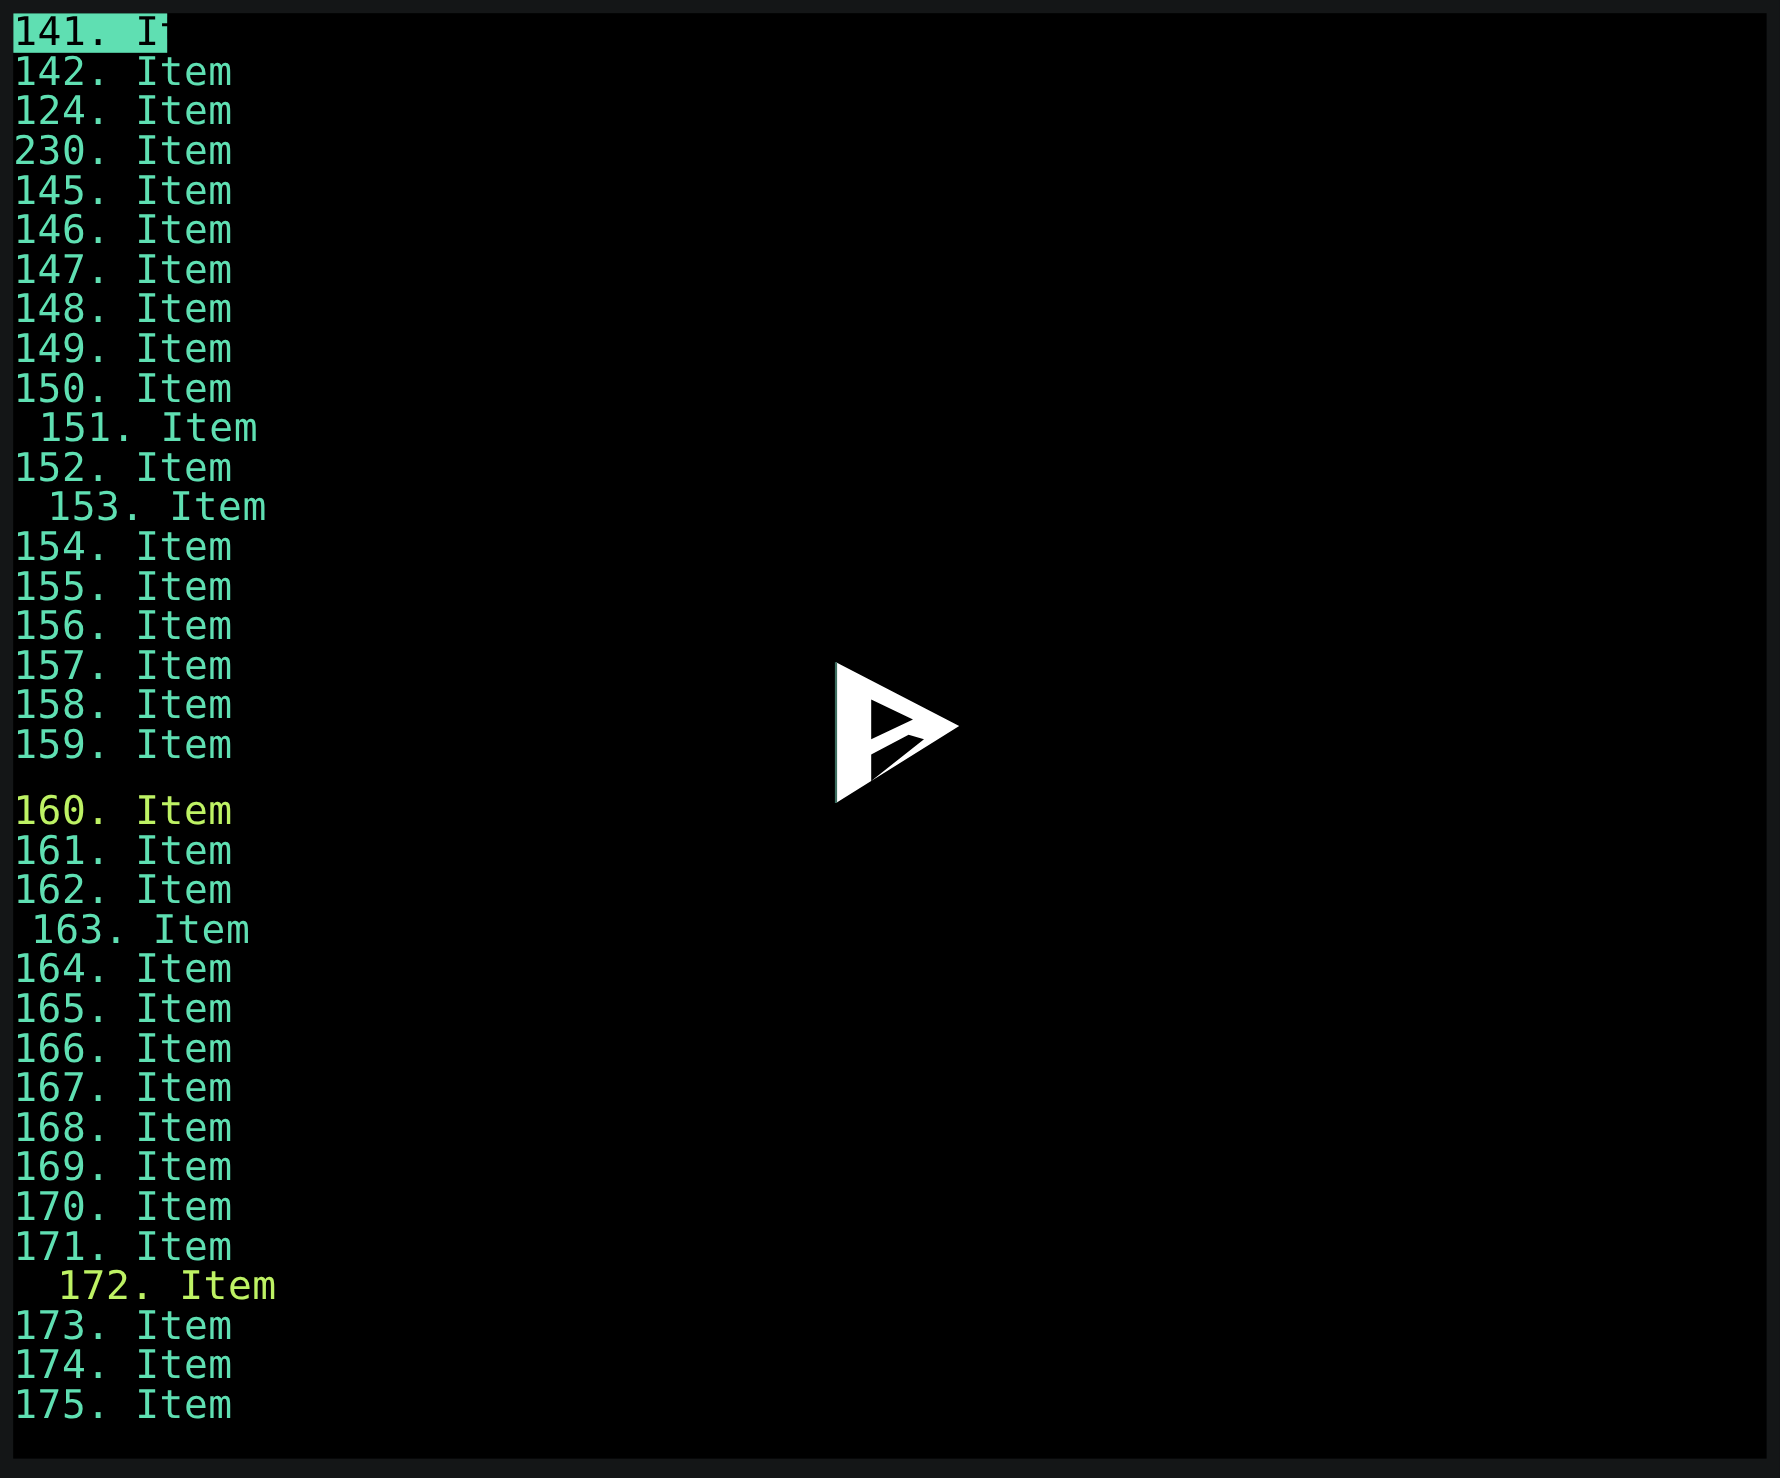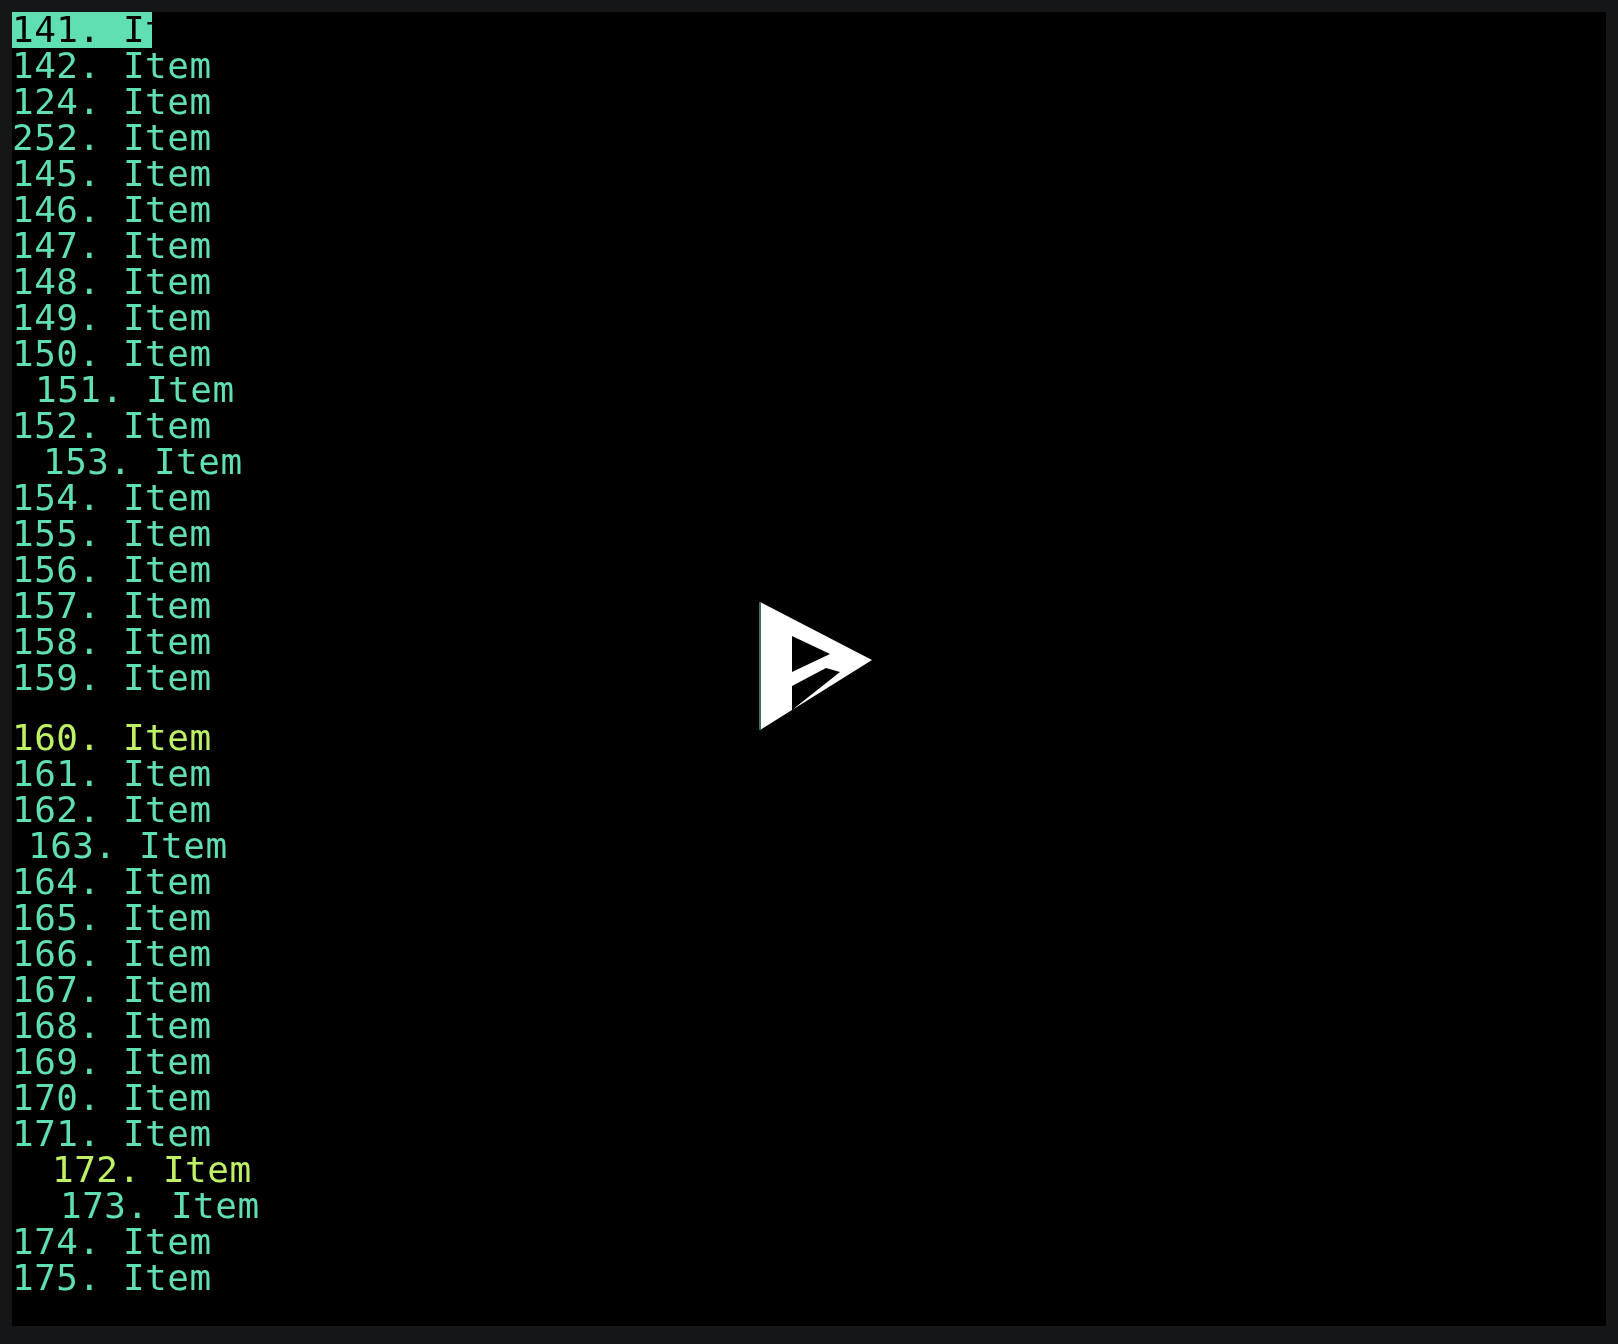--- a/index.html
+++ b/index.html
@@ -89,21 +89,21 @@
 <body style="background: rgb(20, 22, 23);">
 
 <div id="app-window" style="background: rgb(20, 22, 23);">
 
   <div id="terminal-screen" style="background: rgb(0, 0, 0);">
 
     <ul id="item-list">
         <li class="list-item is-selected" style="background: rgb(95, 223, 178); color: rgb(0, 0, 0);"><span class="item-index">141.</span> <span class="item-label">Item</span></li>
         <li class="list-item" style="color: rgb(95, 223, 178);"><span class="item-index">142.</span> <span class="item-label">Item</span></li>
         <li class="list-item" style="color: rgb(95, 223, 178);"><span class="item-index">124.</span> <span class="item-label">Item</span></li>
-        <li class="list-item" style="color: rgb(95, 223, 178);"><span class="item-index">252.</span> <span class="item-label">Item</span></li>
+        <li class="list-item" style="color: rgb(95, 223, 178);"><span class="item-index">230.</span> <span class="item-label">Item</span></li>
         <li class="list-item" style="color: rgb(95, 223, 178);"><span class="item-index">145.</span> <span class="item-label">Item</span></li>
         <li class="list-item" style="color: rgb(95, 223, 178);"><span class="item-index">146.</span> <span class="item-label">Item</span></li>
         <li class="list-item" style="color: rgb(95, 223, 178);"><span class="item-index">147.</span> <span class="item-label">Item</span></li>
         <li class="list-item" style="color: rgb(95, 223, 178);"><span class="item-index">148.</span> <span class="item-label">Item</span></li>
         <li class="list-item" style="color: rgb(95, 223, 178);"><span class="item-index">149.</span> <span class="item-label">Item</span></li>
         <li class="list-item" style="color: rgb(95, 223, 178);"><span class="item-index">150.</span> <span class="item-label">Item</span></li>
         <li class="list-item" style="color: rgb(95, 223, 178); margin-left: 23px;"><span class="item-index">151.</span> <span class="item-label">Item</span></li>
         <li class="list-item" style="color: rgb(95, 223, 178);"><span class="item-index">152.</span> <span class="item-label">Item</span></li>
         <li class="list-item" style="color: rgb(95, 223, 178); padding-left: 31px;"><span class="item-index">153.</span> <span class="item-label">Item</span></li>
         <li class="list-item" style="color: rgb(95, 223, 178);"><span class="item-index">154.</span> <span class="item-label">Item</span></li>
@@ -118,21 +118,21 @@
         <li class="list-item" style="color: rgb(95, 223, 178); padding-left: 16px;"><span class="item-index">163.</span> <span class="item-label">Item</span></li>
         <li class="list-item" style="color: rgb(95, 223, 178);"><span class="item-index">164.</span> <span class="item-label">Item</span></li>
         <li class="list-item" style="color: rgb(95, 223, 178);"><span class="item-index">165.</span> <span class="item-label">Item</span></li>
         <li class="list-item" style="color: rgb(95, 223, 178);"><span class="item-index">166.</span> <span class="item-label">Item</span></li>
         <li class="list-item" style="color: rgb(95, 223, 178);"><span class="item-index">167.</span> <span class="item-label">Item</span></li>
         <li class="list-item" style="color: rgb(95, 223, 178);"><span class="item-index">168.</span> <span class="item-label">Item</span></li>
         <li class="list-item" style="color: rgb(95, 223, 178);"><span class="item-index">169.</span> <span class="item-label">Item</span></li>
         <li class="list-item" style="color: rgb(95, 223, 178);"><span class="item-index">170.</span> <span class="item-label">Item</span></li>
         <li class="list-item" style="color: rgb(95, 223, 178);"><span class="item-index">171.</span> <span class="item-label">Item</span></li>
         <li class="list-item" style="color: #bef264; padding-left: 40px;"><span class="item-index">172.</span> <span class="item-label">Item</span></li>
-        <li class="list-item" style="color: rgb(95, 223, 178); padding-left: 48px;"><span class="item-index">173.</span> <span class="item-label">Item</span></li>
+        <li class="list-item" style="color: rgb(95, 223, 178);"><span class="item-index">173.</span> <span class="item-label">Item</span></li>
         <li class="list-item" style="color: rgb(95, 223, 178);"><span class="item-index">174.</span> <span class="item-label">Item</span></li>
         <li class="list-item" style="color: rgb(95, 223, 178);"><span class="item-index">175.</span> <span class="item-label">Item</span></li>
       </ul>
 
     <div id="play-overlay">
       <svg viewBox="0 0 136 140" xmlns="http://www.w3.org/2000/svg">
 
         <path d="M 12 12 L 124 70 L 12 140 Z
                  M 44 46 L 82 64 L 44 82 Z
                  M 44 96 L 44 120 L 92 82 L 78 78 Z" fill="#FFFFFF" fill-rule="evenodd"></path>

